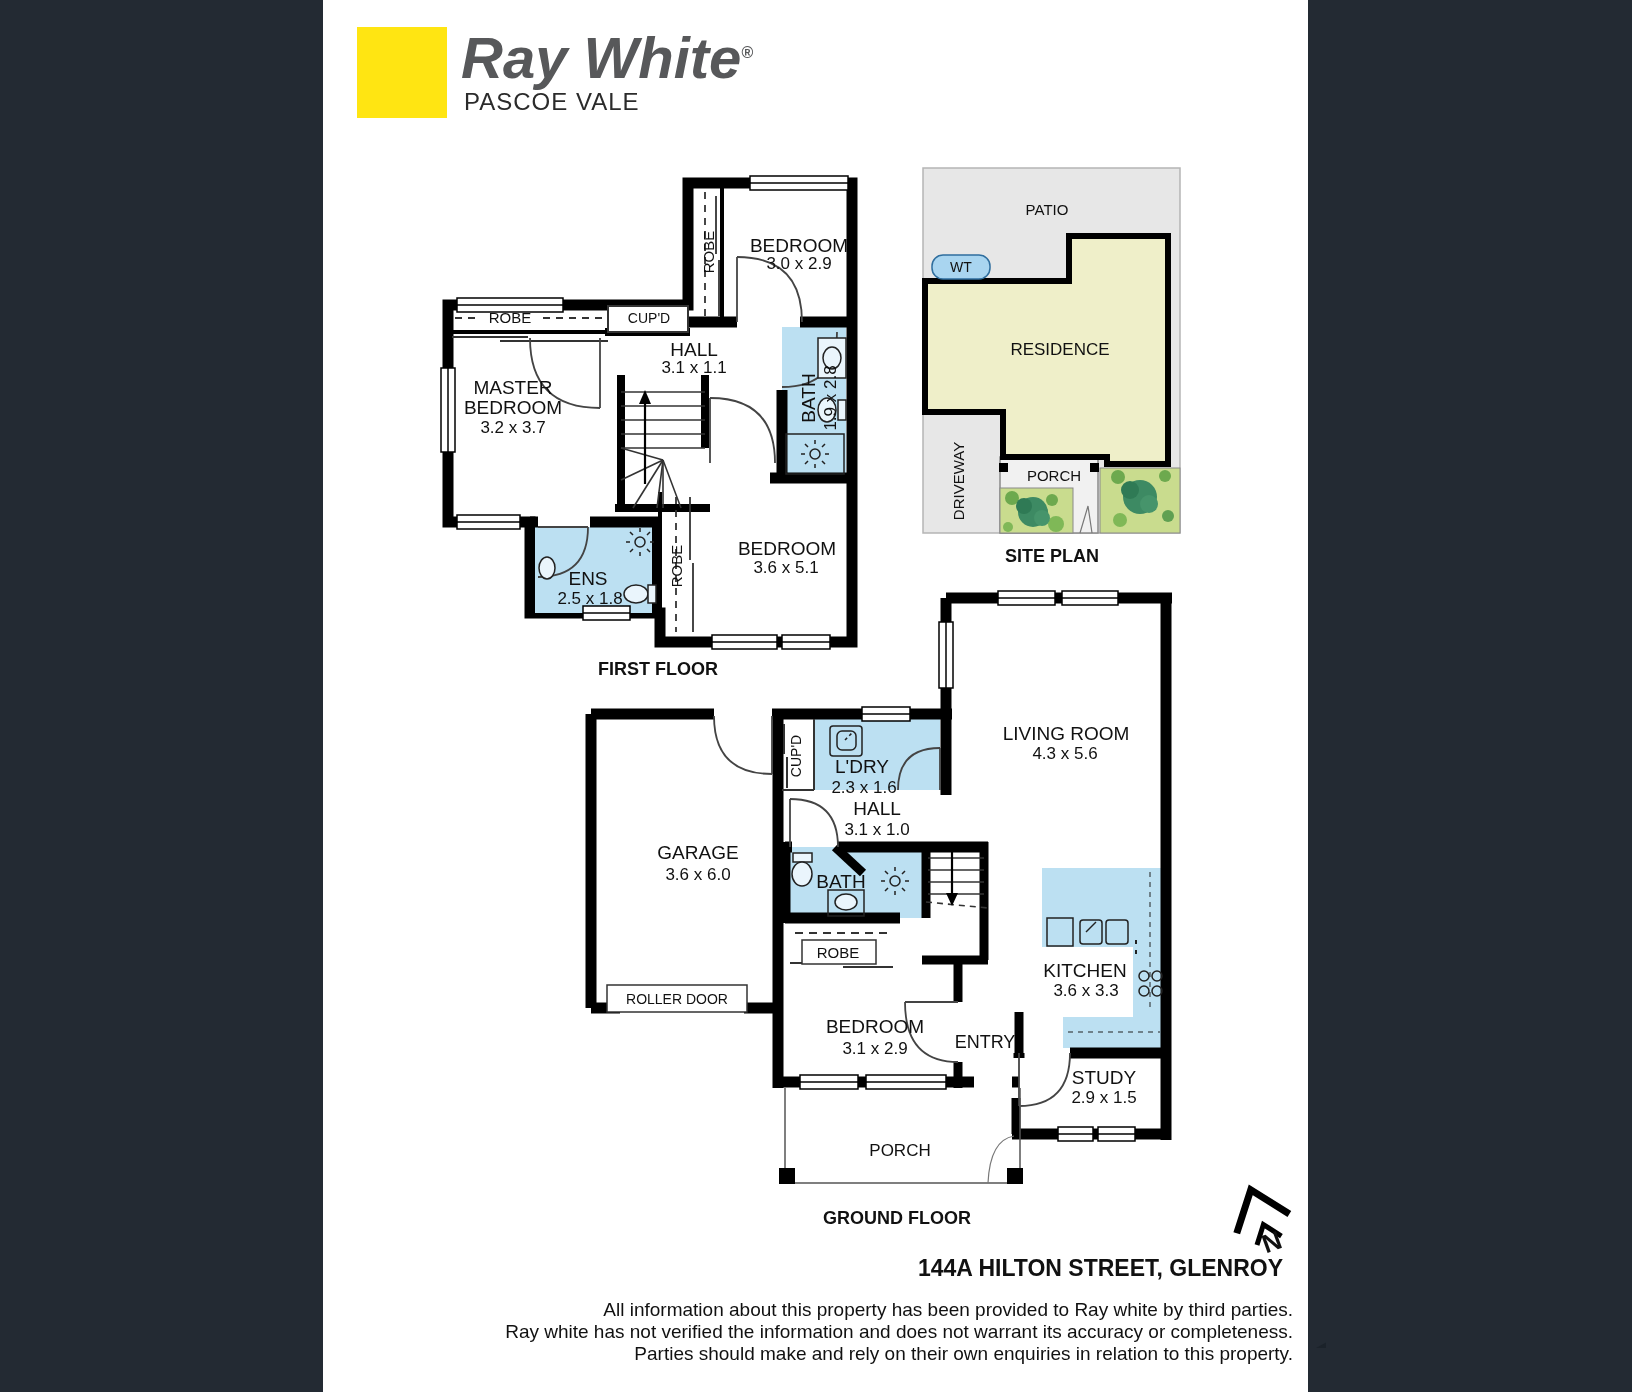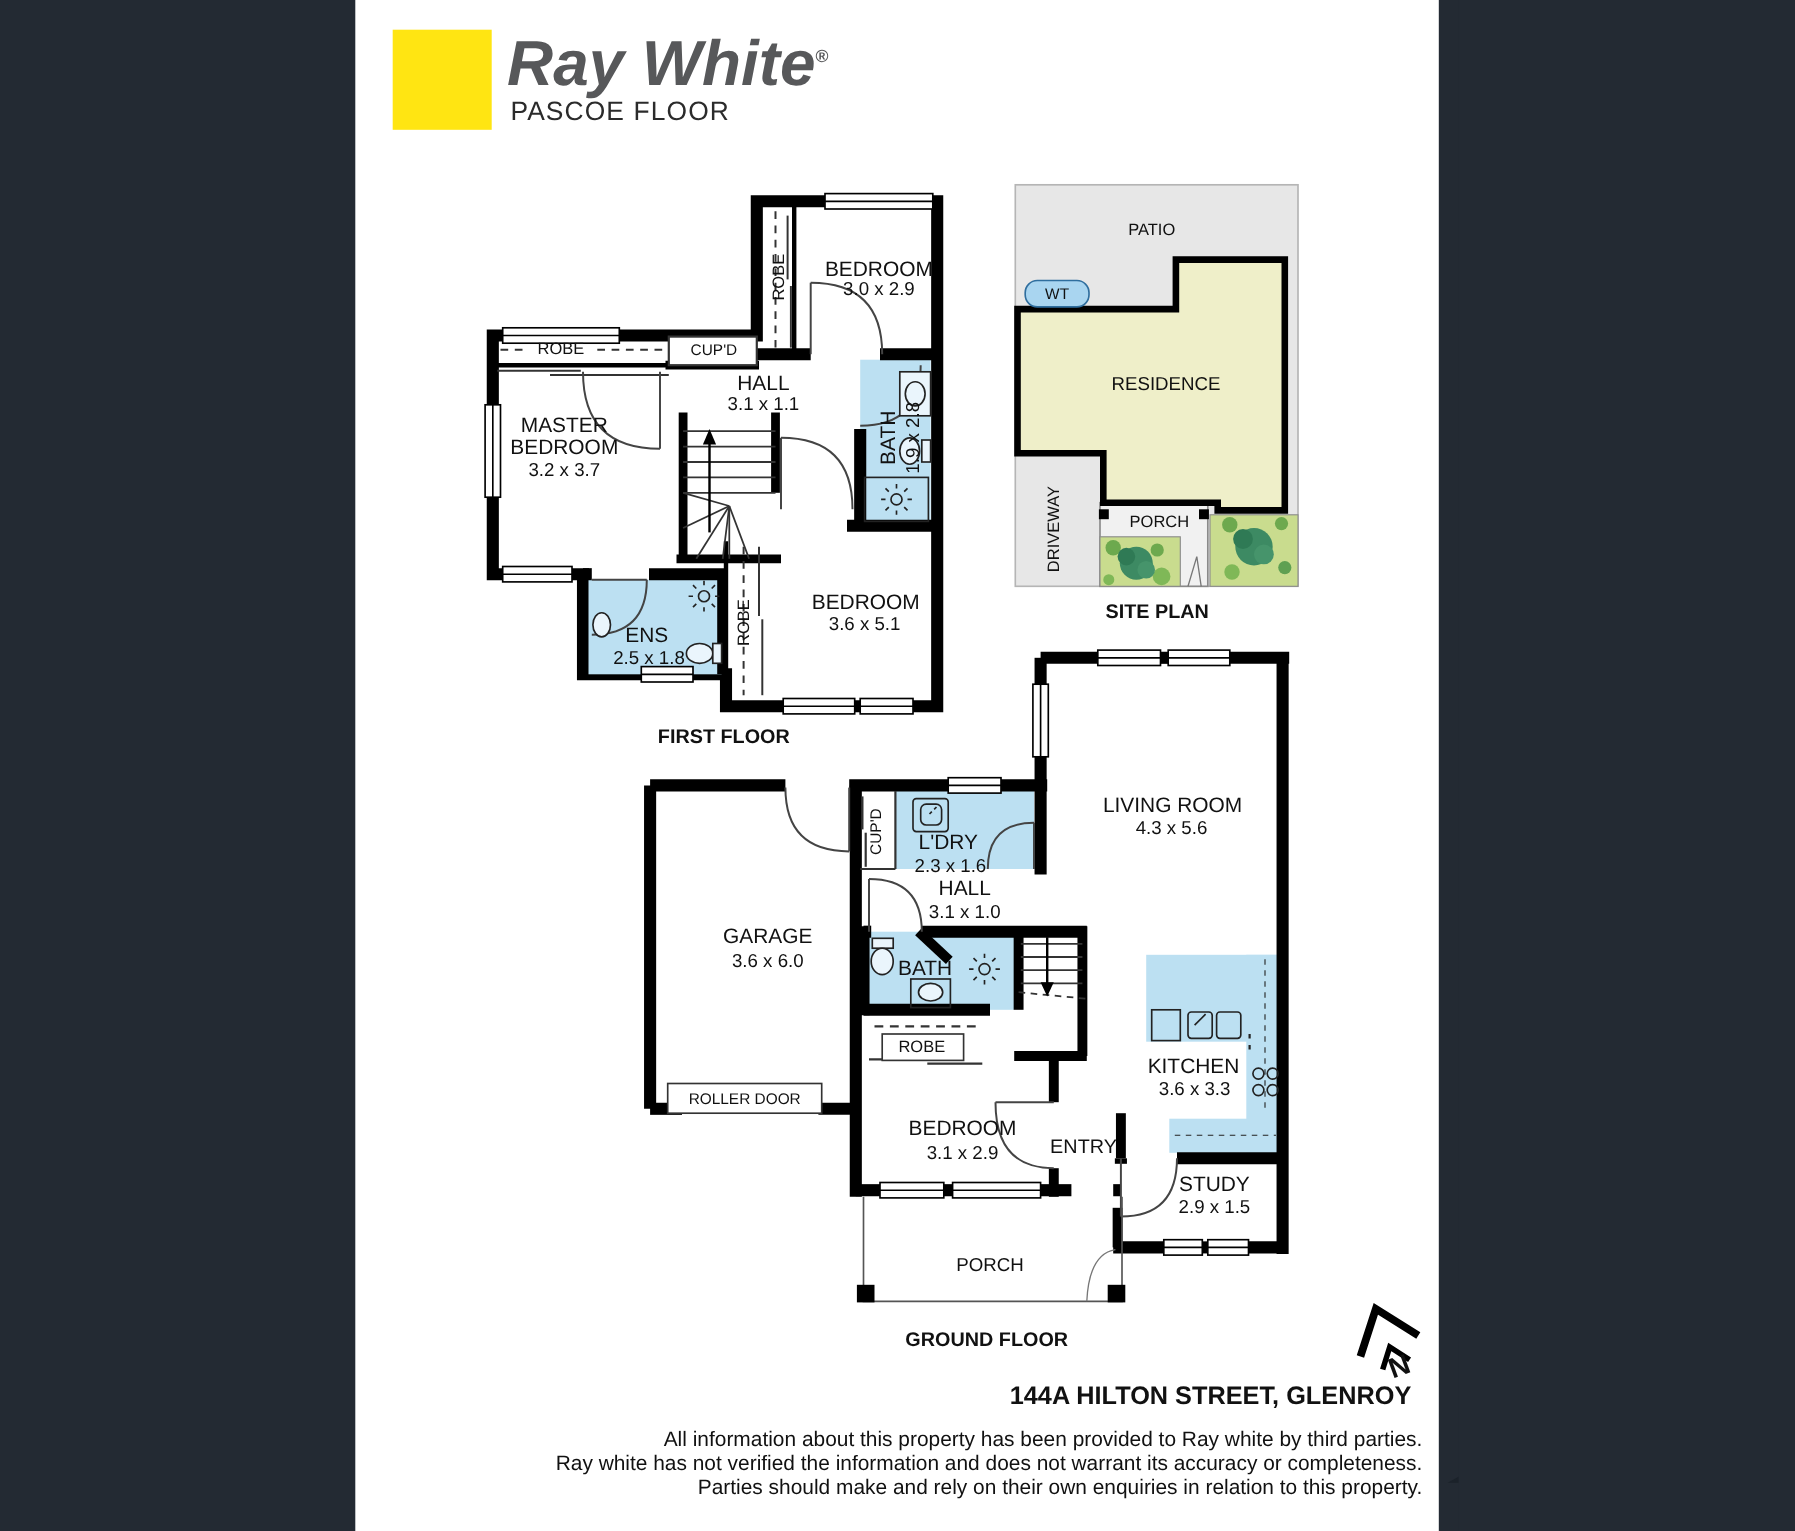--- a/index.html
+++ b/index.html
@@ -16,21 +16,21 @@
   .bold{font-weight:bold;}
   .end{text-anchor:end;dominant-baseline:central;}
 </style>
 </head>
 <body>
 
 <div class="page">
   <div class="content">
     <div class="logo-square" id="logoSquare" style="background: rgb(255, 229, 18);"></div>
     <div class="logo-name"><span>Ray White</span><span class="logo-reg">®</span></div>
-    <div class="logo-office">PASCOE FLOOR</div>
+    <div class="logo-office">PASCOE VALE</div>
   </div>
 
   <svg width="1632" height="1392" viewBox="0 0 1632 1392" style="position:absolute;left:0;top:0;">
 
     <g>
       <path d="M688,183 L852,183 L852,642 L660,642 L660,613 L530,613 L530,522 L448,522 L448,305 L688,305 Z" fill="#ffffff" stroke="#000" stroke-width="11"></path>
 
       <rect x="782" y="327" width="64" height="151" fill="#BCE0F2"></rect>
       <rect x="535" y="527" width="121" height="86" fill="#BCE0F2"></rect>
 

